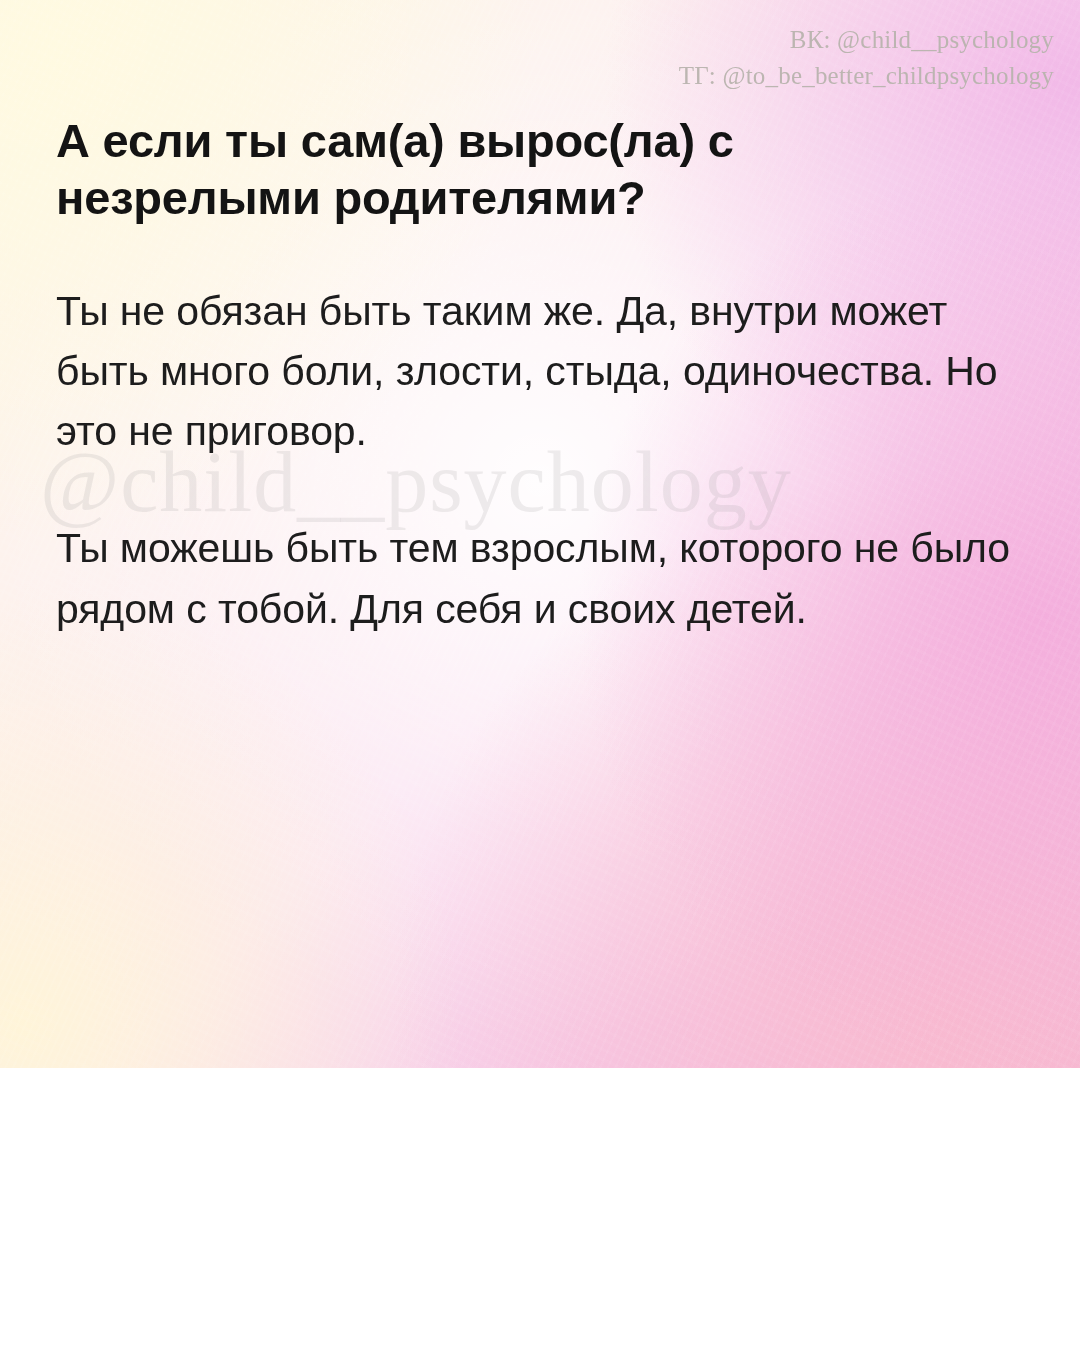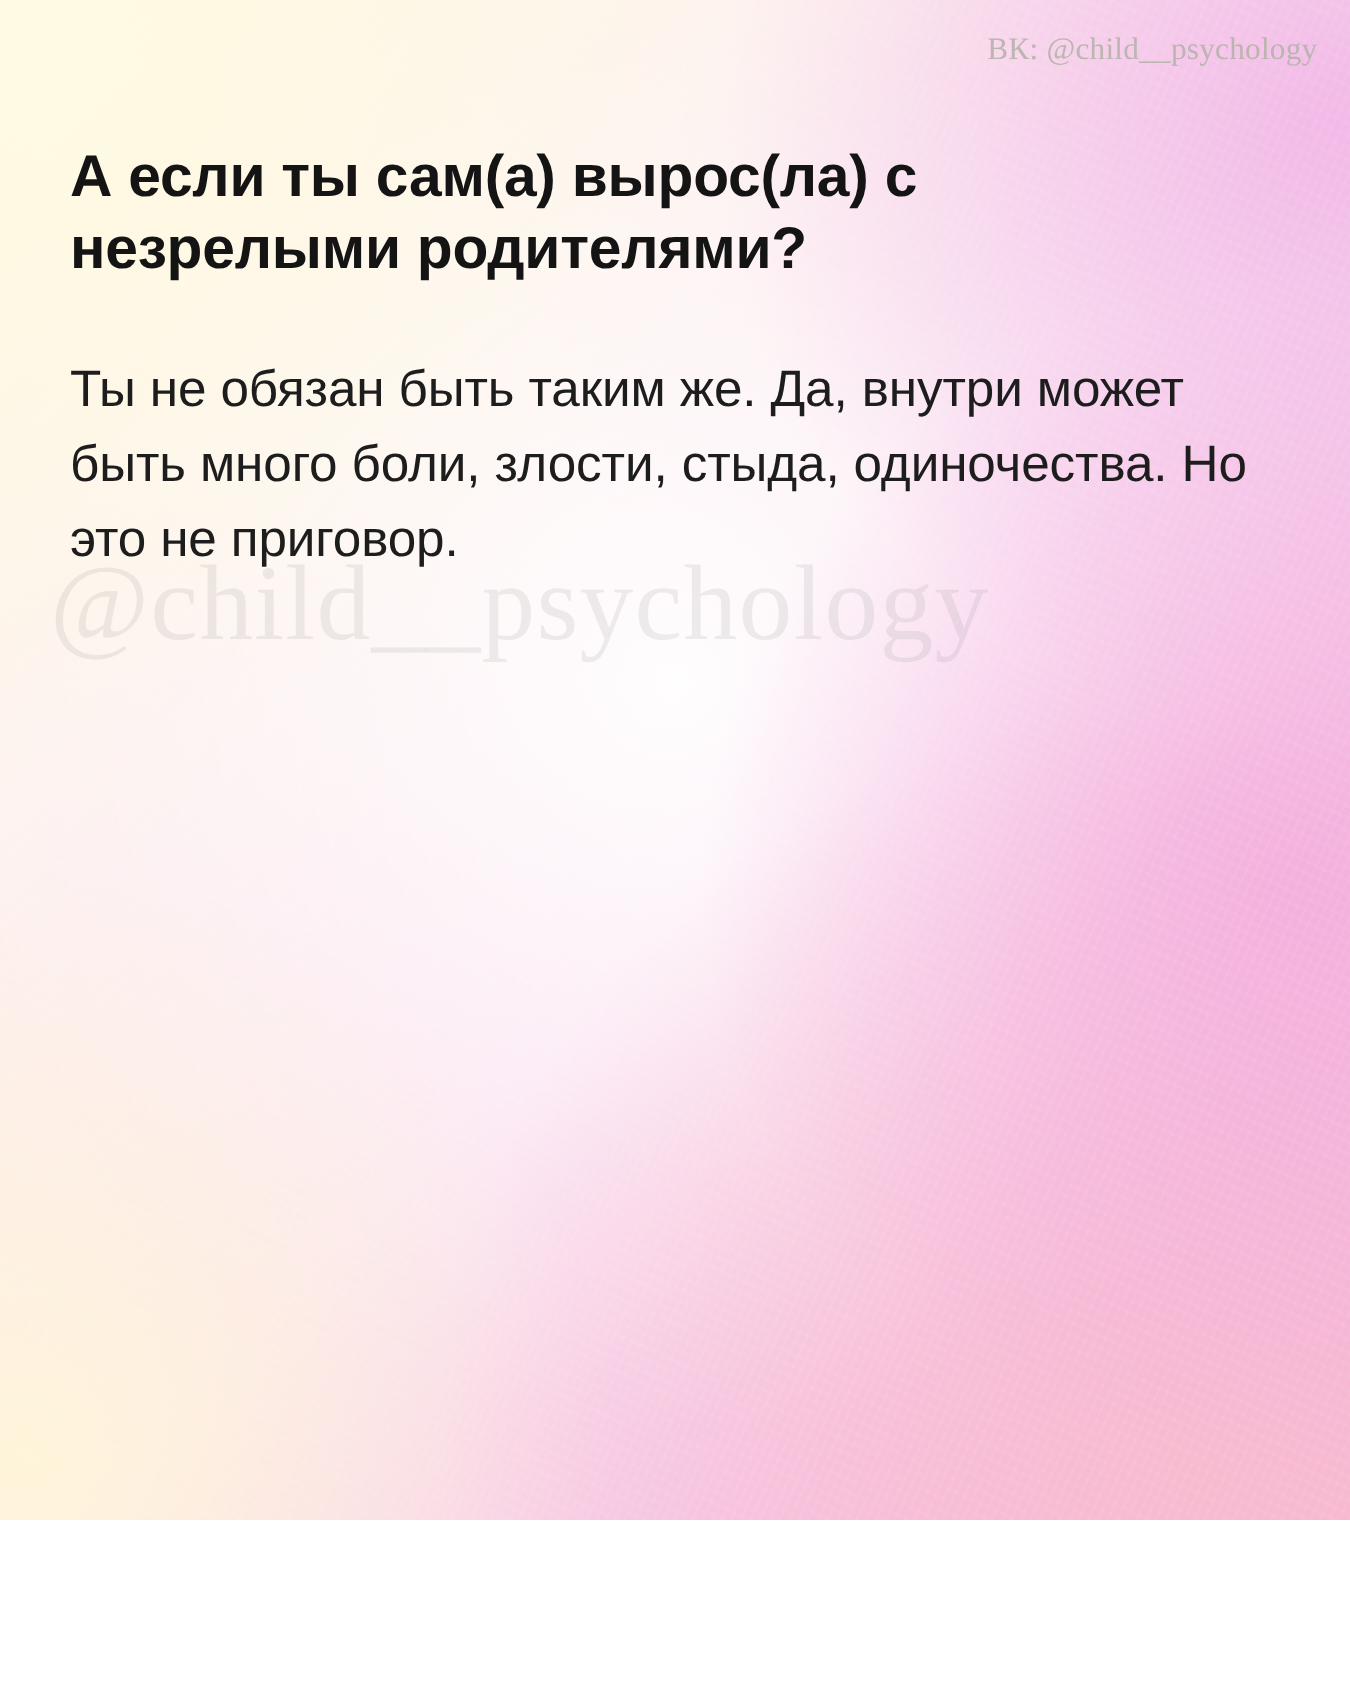--- a/index.html
+++ b/index.html
@@ -9,21 +9,21 @@
   body {
     width: 1080px;
     height: 1350px;
     font-family: "Liberation Sans", sans-serif;
     overflow: hidden;
   }
 
   .card {
     position: relative;
     width: 1080px;
-    height: 1216px;
+    height: 1068px;
     box-sizing: border-box;
     overflow: hidden;
     background:
       radial-gradient(circle at 96% 58%, rgba(243,170,220,0.85) 0%, rgba(243,170,220,0.0) 38%),
       radial-gradient(circle at 88% 96%, rgba(249,186,205,0.85) 0%, rgba(249,186,205,0.0) 40%),
       radial-gradient(circle at 99% 8%, rgba(238,170,228,0.75) 0%, rgba(238,170,228,0.0) 32%),
       radial-gradient(circle at 4% 4%, rgba(255,250,225,0.95) 0%, rgba(255,250,225,0.0) 34%),
       radial-gradient(circle at 2% 96%, rgba(255,246,214,0.9) 0%, rgba(255,246,214,0.0) 30%),
       radial-gradient(circle at 50% 45%, rgba(255,255,255,0.92) 0%, rgba(255,255,255,0.25) 45%, rgba(255,255,255,0.0) 70%),
       linear-gradient(135deg, #fdf8e3 0%, #fdf2ee 28%, #fbe4f2 55%, #f6c8e6 78%, #f3b6d8 100%);
@@ -102,24 +102,26 @@
   }
 </style>
 </head>
 <body>
 
 <div class="card">
   <div class="texture"></div>
 
   <div class="handles">
     <div>ВК: @child__psychology</div>
+    <div>ТГ: @to_be_better_childpsychology</div>
   </div>
 
   <div class="watermark">@child__psychology</div>
 
   <div class="content">
     <h1 class="title">А если ты сам(а) вырос(ла) с незрелыми родителями?</h1>
 
     <div class="body-block">
       <p class="para">Ты не обязан быть таким же. Да, внутри может быть много боли, злости, стыда, одиночества. Но это не приговор.</p>
+      <p class="para">Ты можешь быть тем взрослым, которого не было рядом с тобой. Для себя и своих детей.</p>
     </div>
   </div>
 </div>
 
 </body></html>

